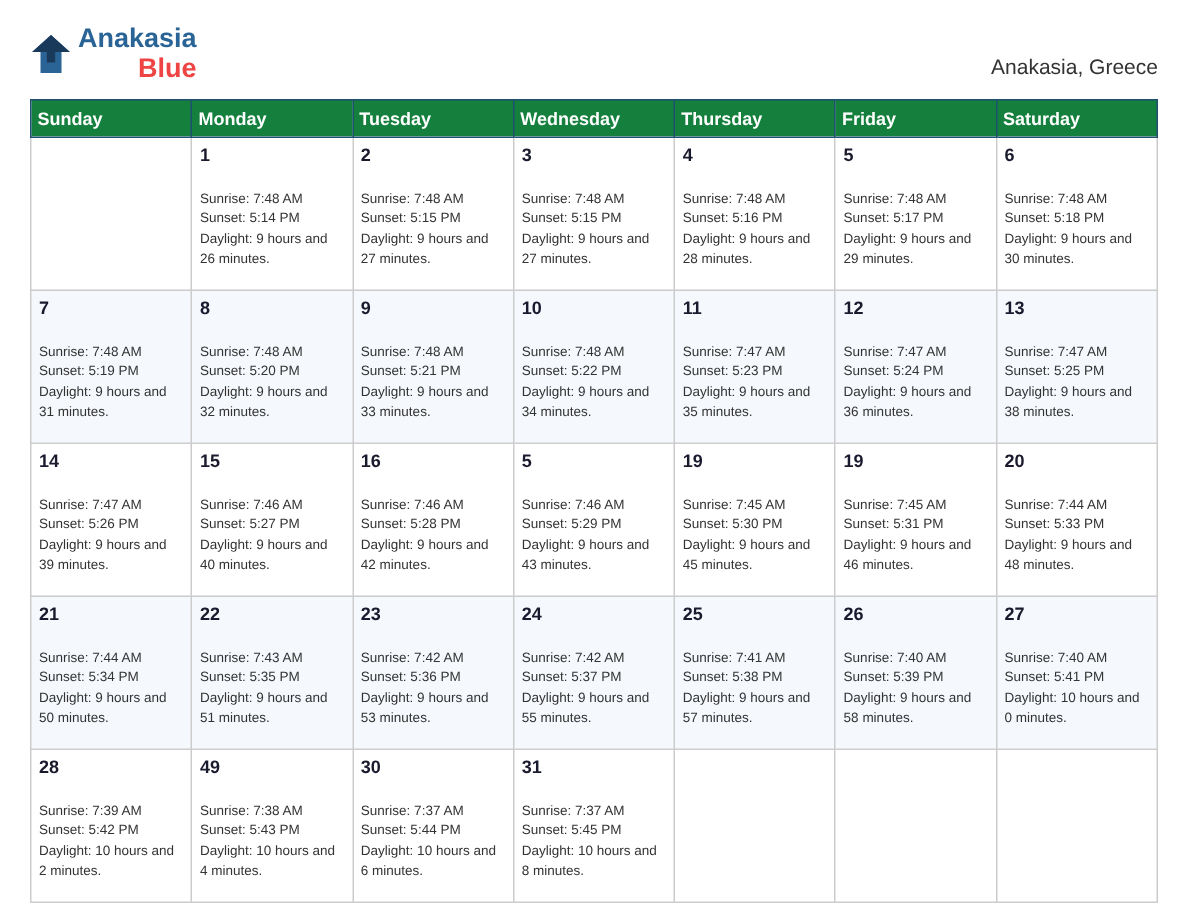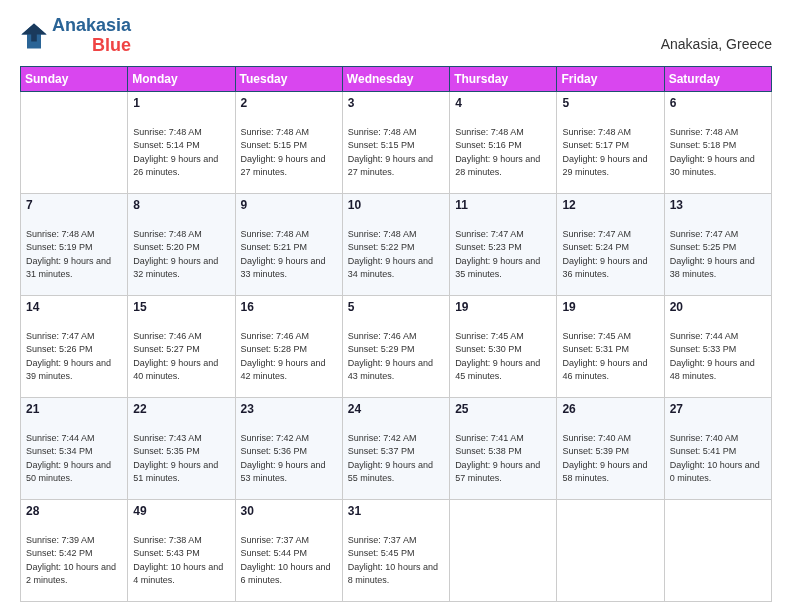--- a/index.html
+++ b/index.html
@@ -95,21 +95,21 @@
     .empty {
       background: #f9f9f9;
     }
     tr:nth-child(even) td {
       background: #f5f8fc;
     }
     tr:nth-child(odd) td {
       background: #fff;
     }
     .calendar thead tr th {
-      background: #d946ef;
+      background: #15803d;
     }
   </style>
 </head>
 <body>
 
 <div class="page">
   <div class="header">
     <div class="logo">
       <svg class="logo-icon" viewBox="0 0 40 40">
         <polygon points="20,2 38,18 30,18 30,38 10,38 10,18 2,18" fill="#2a6496"></polygon>

